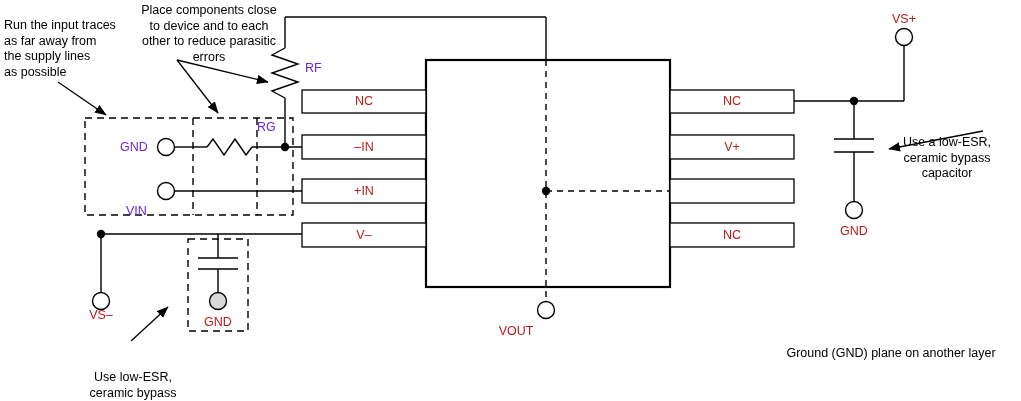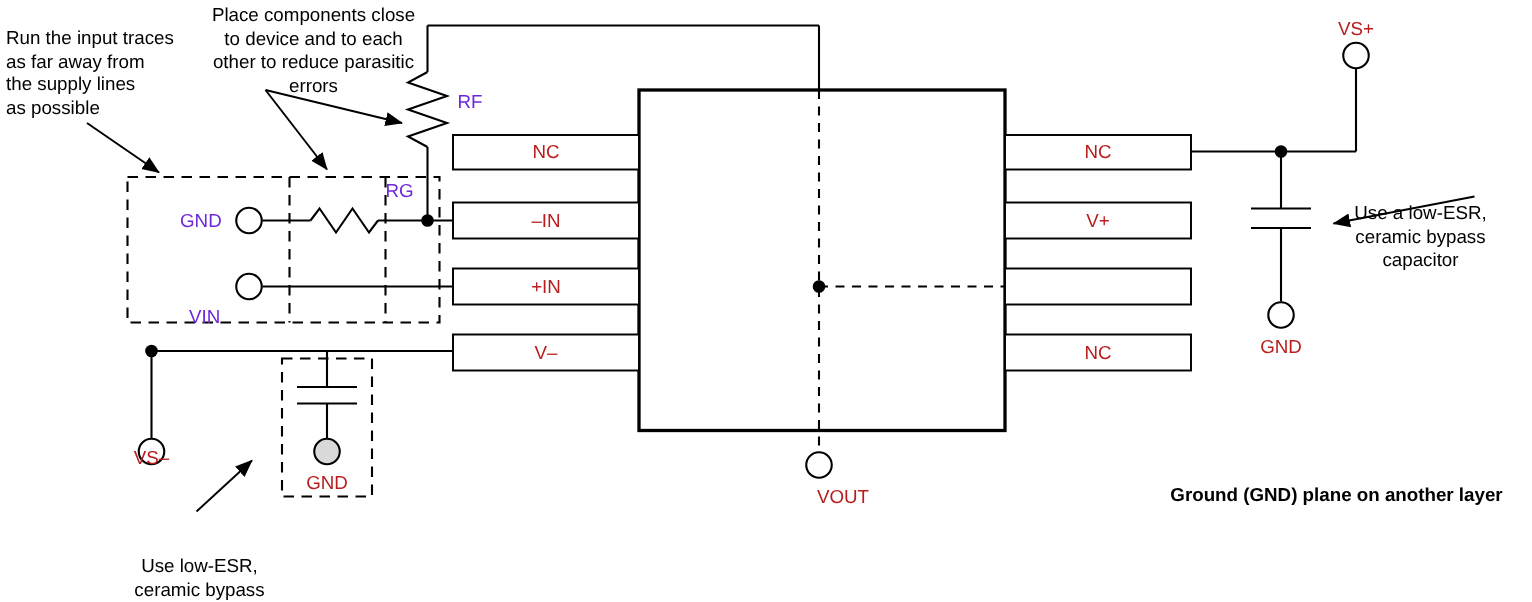--- a/index.html
+++ b/index.html
@@ -132,35 +132,35 @@
 
   <div class="pin-label" style="left:670px; top:94px; width:124px;">NC</div>
   <div class="pin-label" style="left:670px; top:140px; width:124px;">V+</div>
   <div class="pin-label" style="left:670px; top:228px; width:124px;">NC</div>
 
   <div class="lbl" style="left:305px; top:61px;">RF</div>
   <div class="lbl" style="left:213px; top:120px;margin-left:44px;">RG</div>
 
   <div class="lbl" style="left:120px; top:140px;">GND</div>
   <div class="lbl" style="left:126px; top:184px;margin-top:20px;">VIN</div>
-  <div class="pin-label" style="left:61px; top:298px; width:80px;">VS–</div>
+  <div class="pin-label" style="left:61px; top:308px; width:80px;">VS–</div>
   <div class="pin-label" style="left:864px; top:12px; width:80px;">VS+</div>
   <div class="pin-label" style="left:178px; top:315px; width:80px;">GND</div>
   <div class="pin-label" style="left:814px; top:224px; width:80px;">GND</div>
-  <div class="pin-label" style="left:522px; top:324px; width:80px;">VOUT</div>
+  <div class="pin-label" style="left:476px; top:324px; width:80px;">VOUT</div>
 
   <div class="note left-al" style="left:4px; top:18px; width:140px;">Run the input traces
 as far away from
 the supply lines
 as possible</div>
   <div class="note" style="left:121px; top:3px; width:176px;">Place components close
 to device and to each
 other to reduce parasitic
 errors</div>
   <div class="note" style="left:69px; top:370px; width:128px;">Use low-ESR,
 ceramic bypass
 capacitor</div>
   <div class="note" style="left:900px; top:135px; width:94px;">Use a low-ESR,
 ceramic bypass
 capacitor</div>
-  <div class="note" style="left:766px; top:323px; width:250px;font-weight:bold;">Ground (GND) plane on another layer</div>
+  <div class="note" style="left:766px; top:346px; width:250px;">Ground (GND) plane on another layer</div>
 
 </div>
 
 </body></html>

